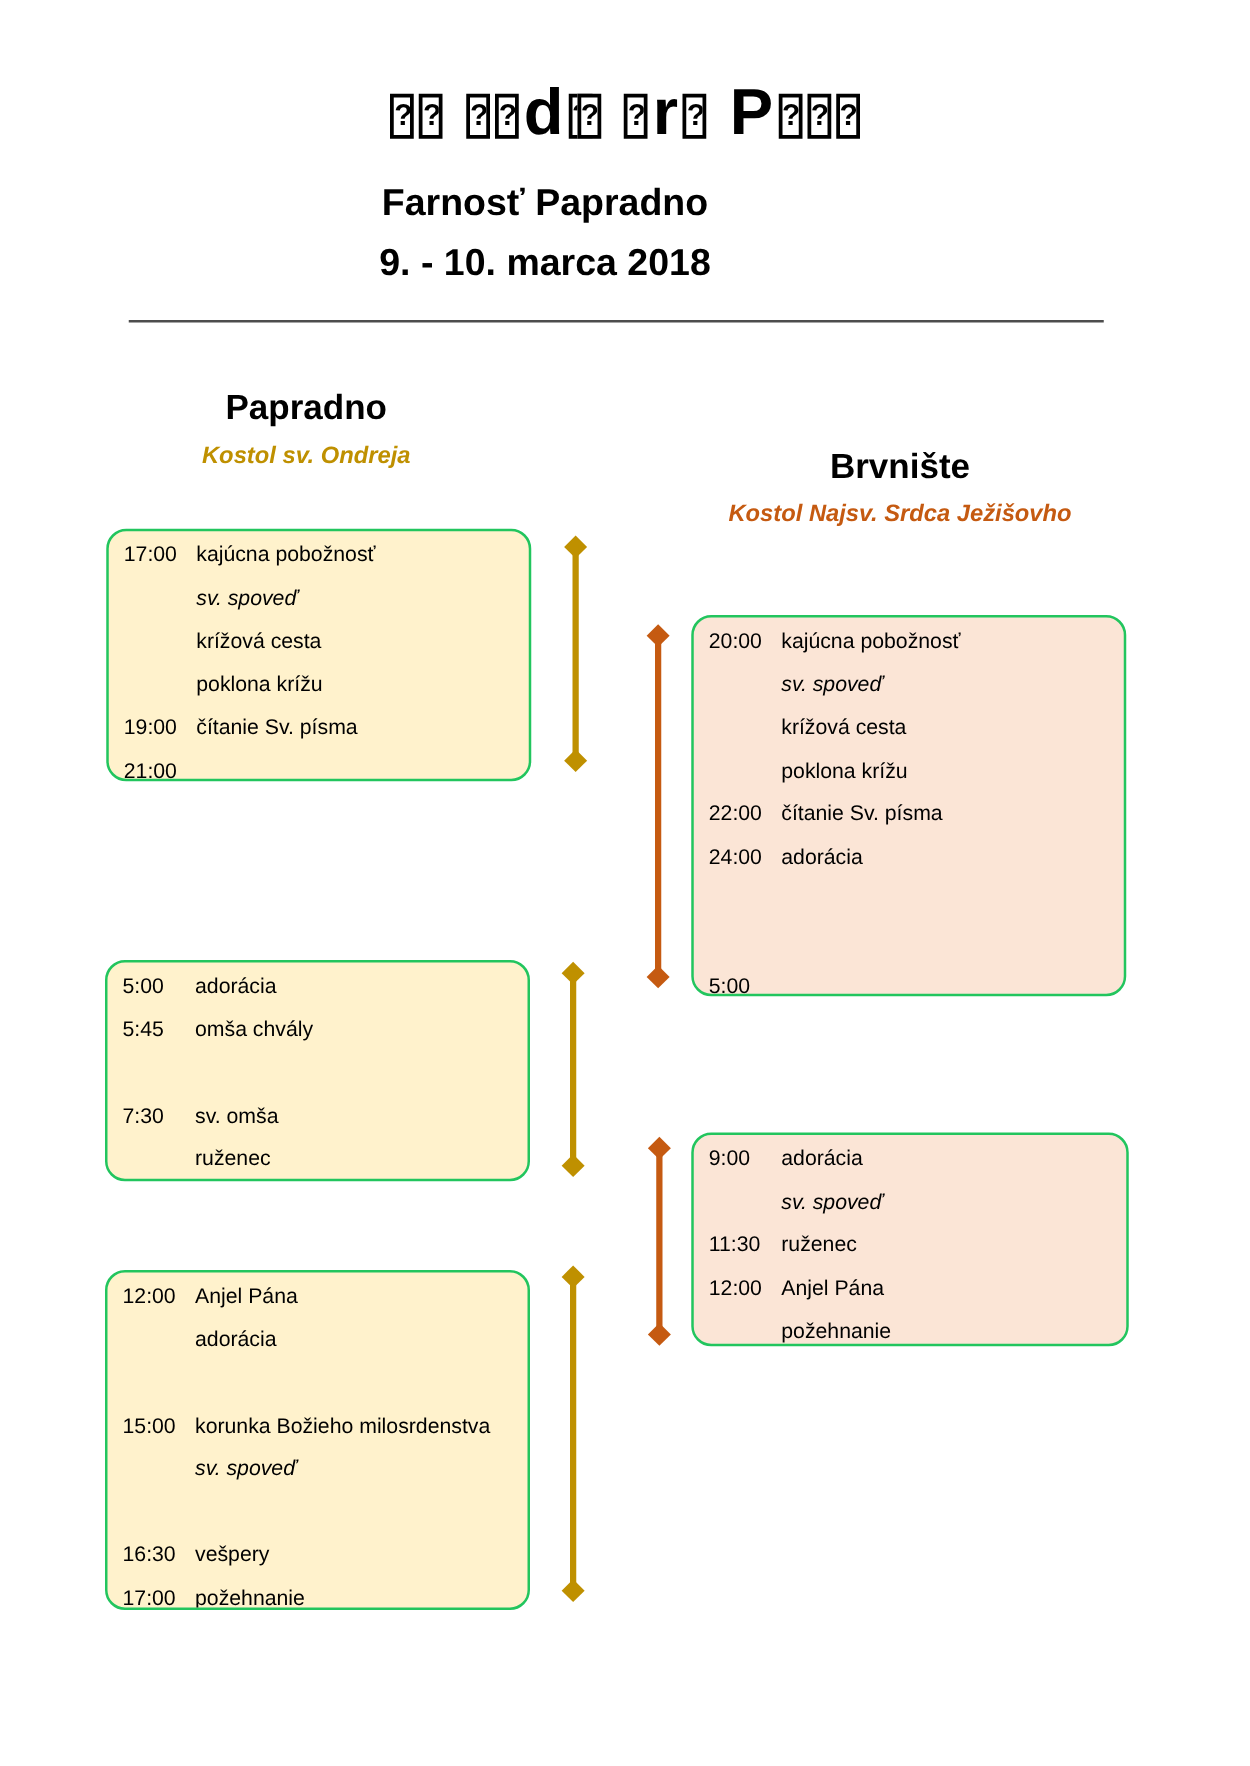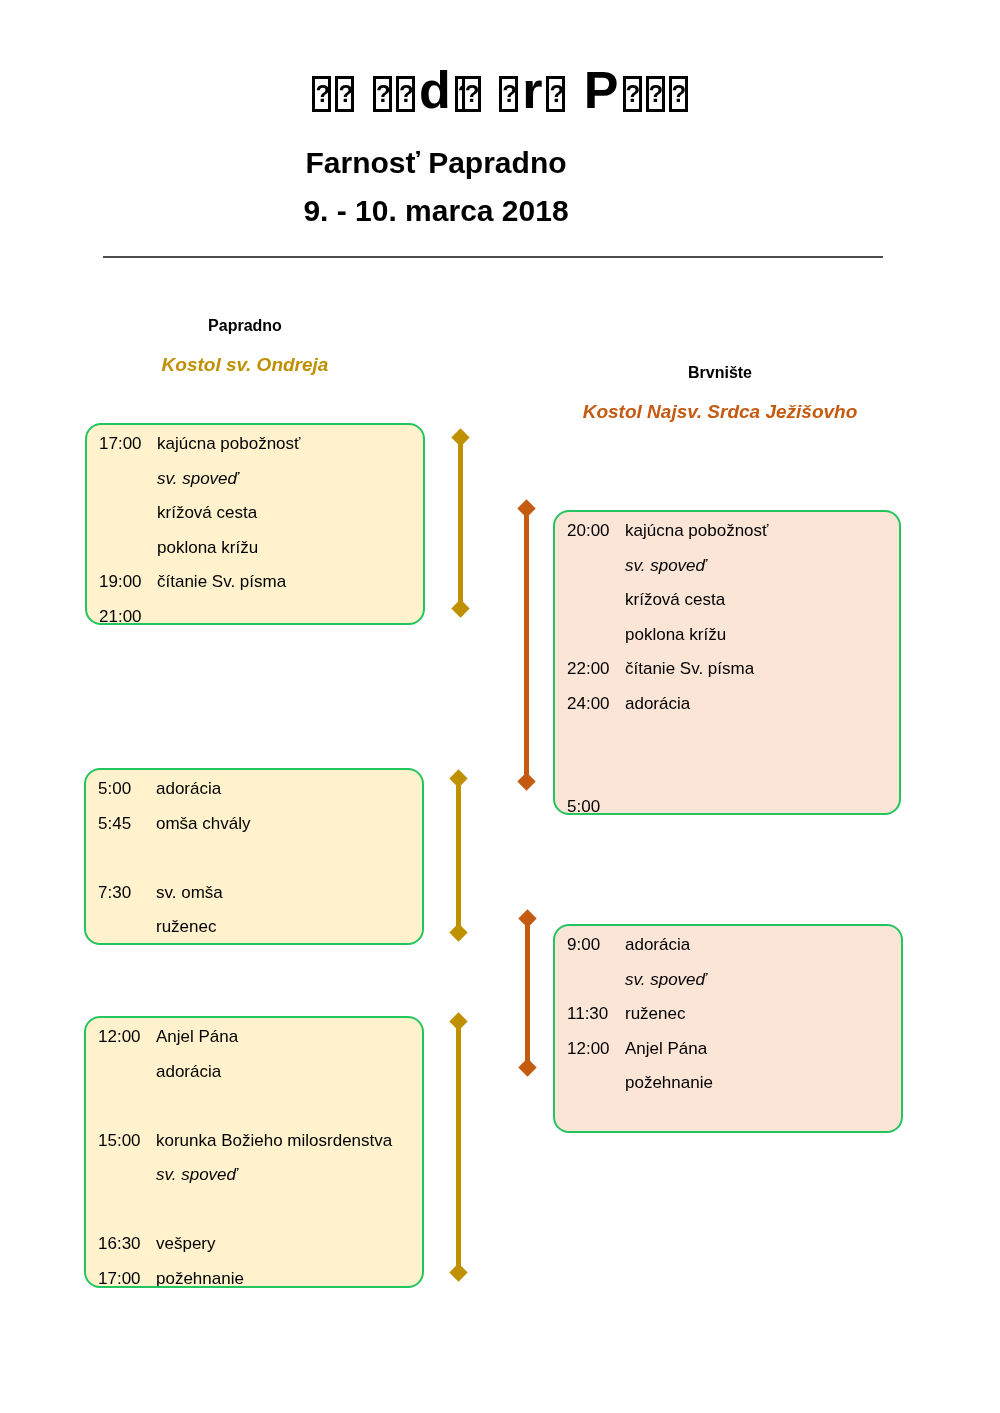--- a/index.html
+++ b/index.html
@@ -38,34 +38,34 @@
   .subtitle{top:146px;}
   .datetitle{top:194px;}
 
   .divider{
     position:absolute;top:256px;left:103px;width:780px;height:0;
     border-top:2px solid var(--divider);
   }
 
   
   .colhead{position:absolute;text-align:center;font-weight:bold;}
-  .colhead .name{font-size:16px;line-height:24px;}
+  .colhead .name{font-size:28px;line-height:24px;}
   .colhead .church{font-size:19px;line-height:22px;font-style:italic;margin-top:16px;}
   #head-left{left:60px;top:314px;width:370px;}
   #head-right{left:535px;top:314px;width:370px;margin-top:47px;}
   #head-left .church{color:var(--gold);}
   #head-right .church{color:var(--orange);}
 
   
   .schedule-box{
     position:absolute;box-sizing:border-box;border:2px solid #22c55e;
     border-radius:16px;padding-top:2px;overflow:hidden;
   }
   .schedule-box.yellow{background:var(--yellow-fill);}
-  .schedule-box.pink{background:var(--pink-fill);margin-top:18px;}
+  .schedule-box.pink{background:var(--pink-fill);}
   .row{display:flex;align-items:center;height:34.5px;font-size:17px;line-height:20px;}
   .row .time{flex:none;width:58px;padding-left:12px;}
   .row .event{flex:1;}
   .row .event.italic{font-style:italic;}
 
   
   .arrow{position:absolute;width:18px;}
   .arrow .shaft{position:absolute;left:6.5px;top:8px;bottom:8px;width:5px;}
   .arrow .dia{position:absolute;left:2.5px;width:13px;height:13px;transform:rotate(45deg);}
   .arrow .dia.top{top:3px;}
@@ -208,21 +208,21 @@
       </div>
       <div class="row">
         <span class="time"></span>
         <span class="event"></span>
       </div>
       <div class="row">
         <span class="time">5:00</span>
         <span class="event"></span>
       </div>
     </div>
-    <div class="schedule-box pink" style="left: 553px; top: 906px; width: 350px; height: 209px;">
+    <div class="schedule-box pink" style="left: 553px; top: 906px; width: 350px; height: 171px;">
       <div class="row">
         <span class="time">9:00</span>
         <span class="event">adorácia</span>
       </div>
       <div class="row">
         <span class="time"></span>
         <span class="event italic">sv. spoveď</span>
       </div>
       <div class="row">
         <span class="time">11:30</span>

